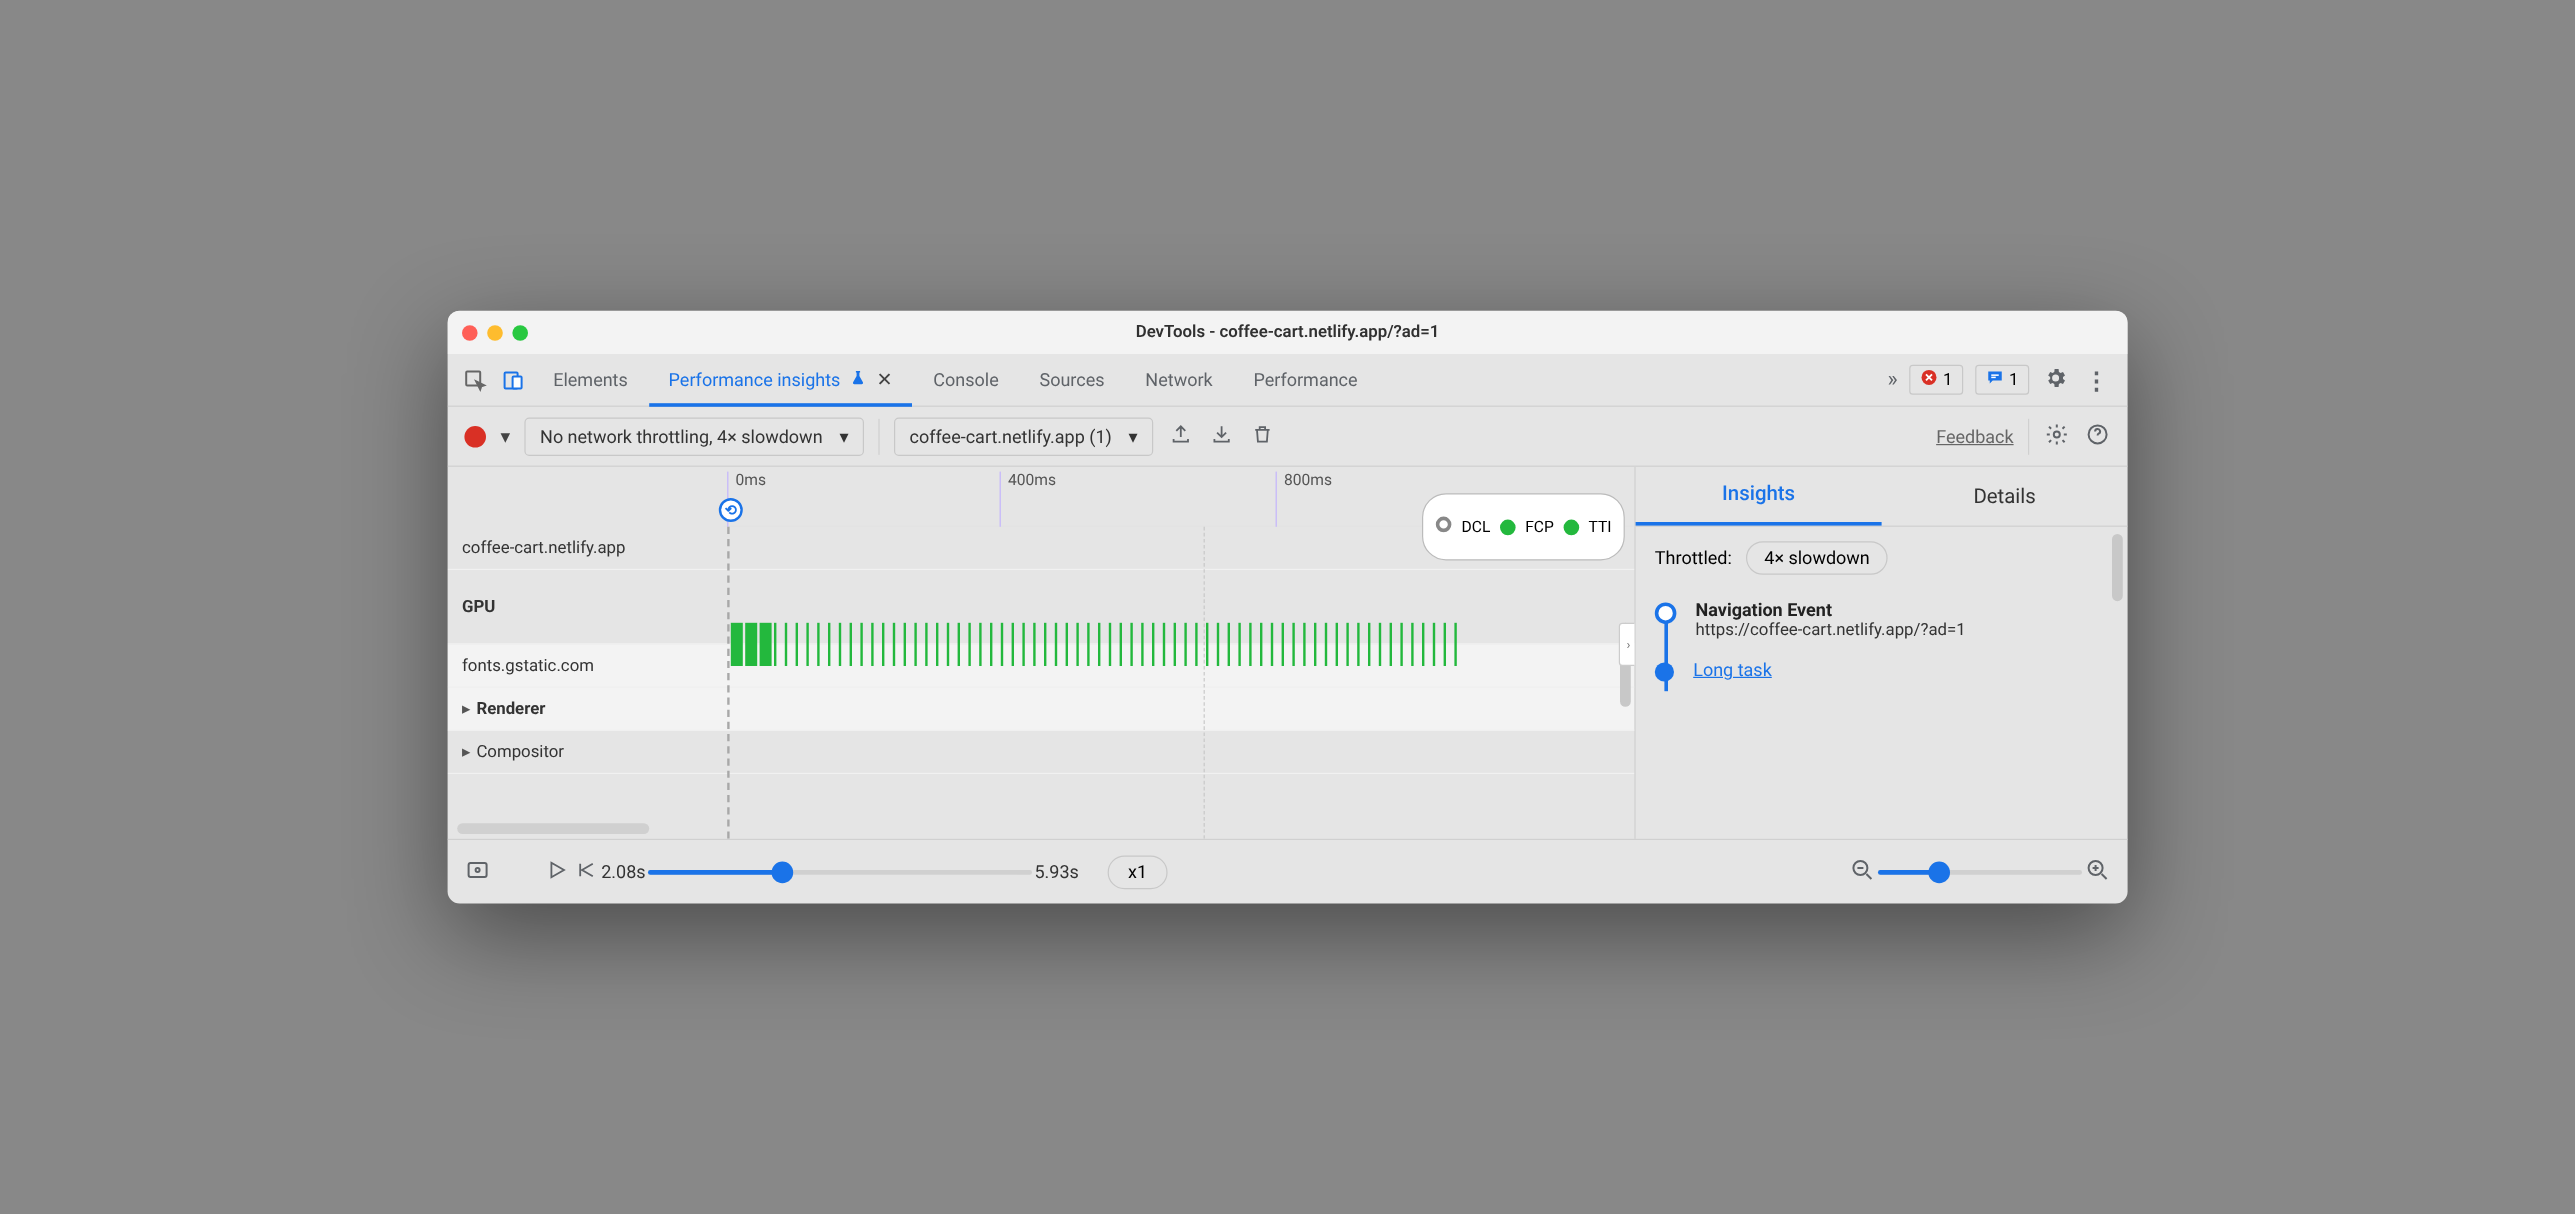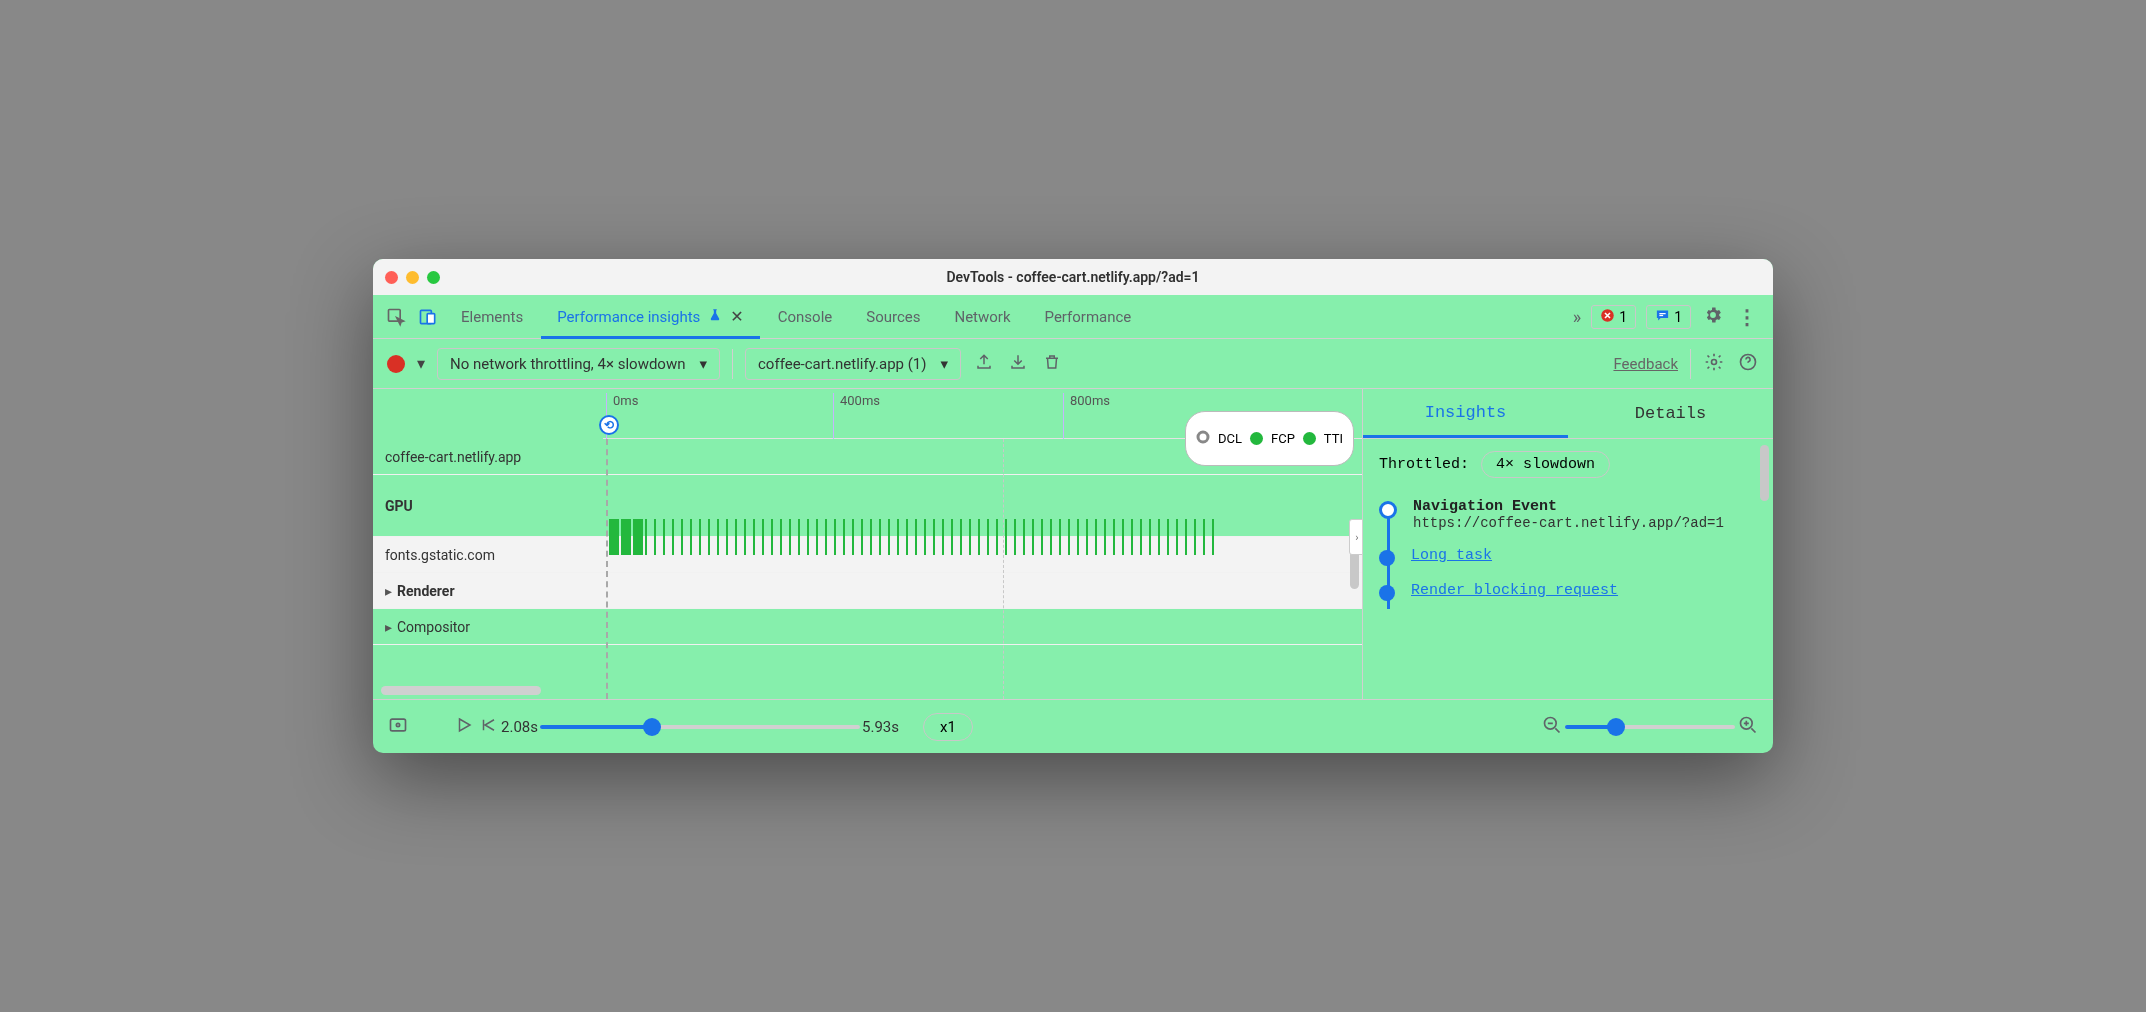--- a/index.html
+++ b/index.html
@@ -7,21 +7,21 @@
   font-family: -apple-system, BlinkMacSystemFont, "Segoe UI", Roboto, sans-serif;
   background: #888;
   display: flex;
   align-items: center;
   justify-content: center;
   min-height: 100vh;
   padding: 40px;
 }
 .window {
   width: 1400px;
-  background: #86efac;
+  background: #e5e5e5;
   border-radius: 10px;
   box-shadow: 0 25px 80px rgba(0,0,0,0.45);
   overflow: hidden;
 }
 
 .titlebar {
   height: 36px;
   background: #f3f3f3;
   display: flex;
   align-items: center;
@@ -79,21 +79,21 @@
   border: 1px solid #c8c8c8; border-radius: 4px; padding: 6px 12px;
   display: flex; align-items: center; gap: 14px;
   font-size: 15px; color: #333; cursor: pointer;
 }
 .toolbar .divider { width: 1px; height: 30px; background: #d0d0d0; }
 .toolbar .ibtn { width: 22px; color: #5f6368; cursor: pointer; text-align:center;}
 .toolbar .feedback { margin-left: auto; color: #666; text-decoration: underline; font-size: 15px; cursor: pointer; }
 
 .content { display: flex; height: 310px; }
 .left { flex: 1; overflow: hidden; position: relative; border-right: 1px solid #d0d0d0; }
-.right { width: 410px; display: flex; flex-direction: column; position: relative; font-family: Liberation Mono, monospace;}
+.right { width: 410px; display: flex; flex-direction: column; position: relative;}
 
 
 .ruler {
   height: 50px; border-bottom: 1px solid #e3e3e3;
   position: relative; margin-left: 230px;
 }
 .tick { position: absolute; top: 4px; font-size: 13px; color: #555; border-left: 1px solid #c4b5fd; height: 46px; padding-left: 6px;}
 .markers {
   position: absolute; right: 8px; top: 22px;
   border: 1px solid #bbb; border-radius: 20px; background: #fff;
@@ -419,24 +419,20 @@
           <div class="bullet open"></div>
           <div class="text">
             <div class="title">Navigation Event</div>
             <div class="url">https://coffee-cart.netlify.app/?ad=1</div>
           </div>
         </div>
         <div class="ev">
           <div class="bullet"></div>
           <div class="text"><span class="link">Long task</span></div>
         </div>
-        <div class="ev">
-          <div class="bullet"></div>
-          <div class="text"><span class="link">Render blocking request</span></div>
-        </div>
       </div>
       <div class="right-scroll"></div>
     </div>
   </div>
 
   <div class="bottombar">
     <div class="bbtn">
       <svg width="20" height="20" viewBox="0 0 24 24" fill="none" stroke="#5f6368" stroke-width="2">
           <rect x="3" y="5" width="18" height="14" rx="2"></rect>
           <circle cx="12" cy="12" r="2"></circle>

